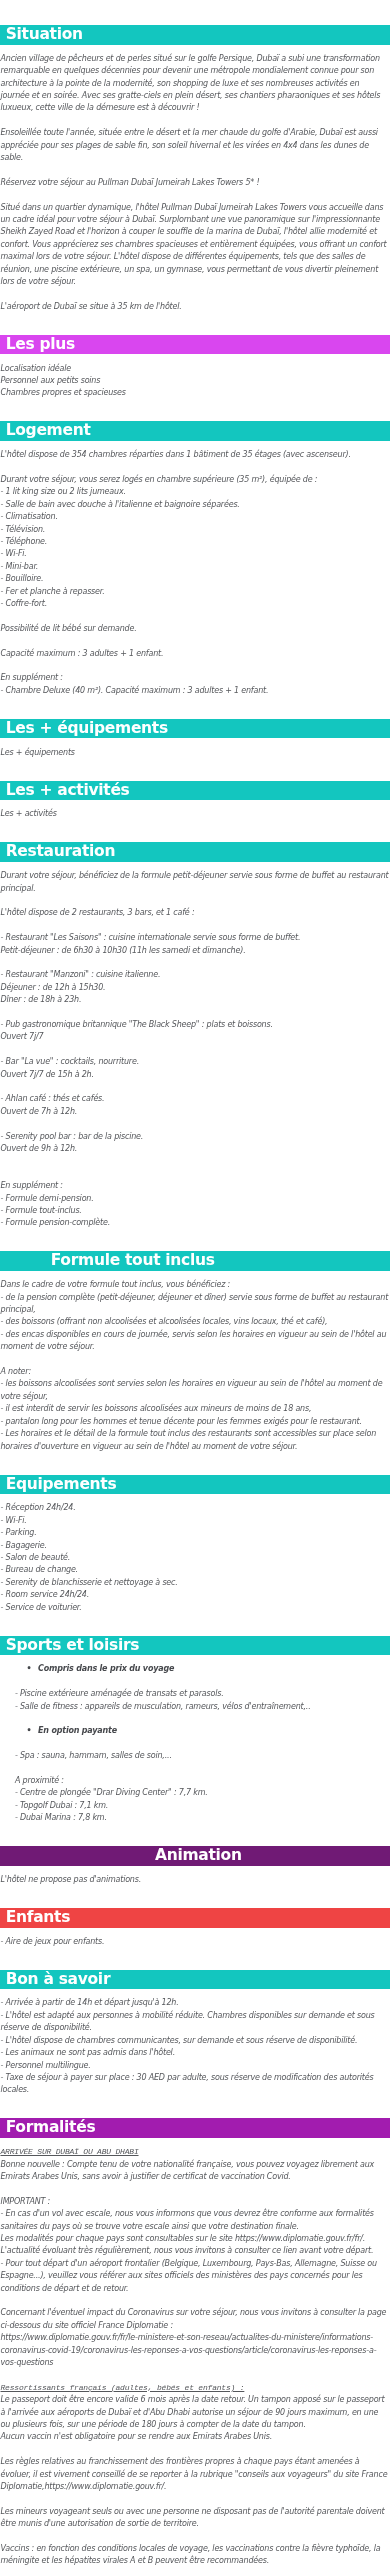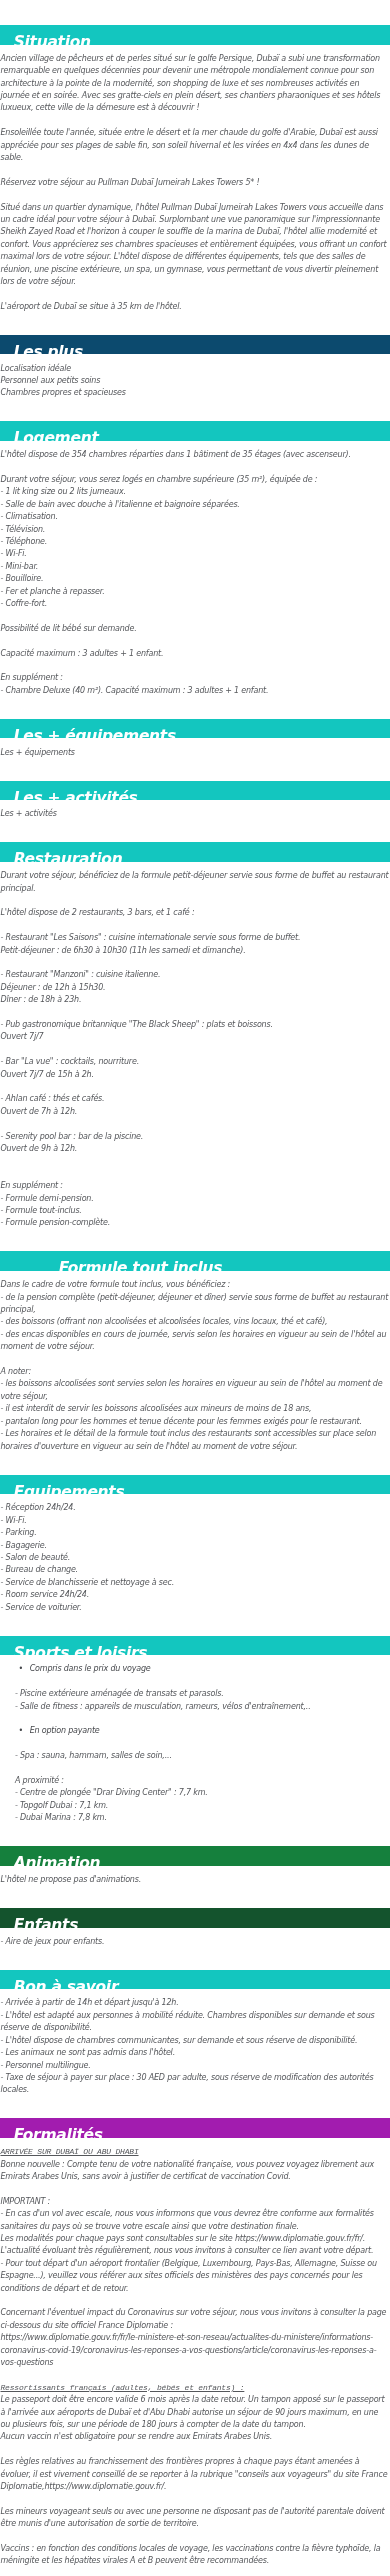--- a/index.html
+++ b/index.html
@@ -6,42 +6,41 @@
   body {
     width: 391px;
     font-family: "DejaVu Sans", "Liberation Sans", sans-serif;
     color: #55575b;
   }
   #doc { padding: 25px 0 7.2px 0; }
   .section { margin-top: 21.6px; }
   .section:first-child { margin-top: 0; }
   .bar { background: #13c6bf; height: 19.6px; overflow: hidden; }
   .bar h2 {
-    margin: 8px;
+    margin: 0;
     padding-left: 5.7px;
     font-size: 15.5px;
     line-height: 19.6px;
-    font-style: italic;
     font-weight: 700;
     color: #ffffff;
     letter-spacing: -0.3px;
     white-space: nowrap;
   }
   .content {
     padding: 8.2px 1.5px 0 0.5px;
     font-style: italic;
     font-size: 8px;
     line-height: 12.4px;
     letter-spacing: -0.2px;
   }
   p.line { margin: 0; }
   .gap { height: 12.4px; }
   .indent { padding-left: 14.4px; }
   .underline-head { text-decoration: underline; font-family: Liberation Mono, monospace; }
-  .bullet-line { padding-left: 18px; font-weight: 400; color: #46484c; }
+  .bullet-line { padding-left: 26px; font-weight: 700; color: #46484c; }
   .bullet-line .dot { display: inline-block; margin-right: 6.7px; font-style: normal; }
 </style>
 </head>
 <body>
 
 <div id="doc">
     <section class="section">
       <div class="bar" style="background: rgb(19, 198, 191);">
         <h2 class="bar-title">Situation</h2>
       </div>
@@ -51,21 +50,21 @@
         <p class="line">Ensoleillée toute l'année, située entre le désert et la mer chaude du golfe d'Arabie, Dubaï est aussi appréciée pour ses plages de sable fin, son soleil hivernal et les virées en 4x4 dans les dunes de sable.</p>
         <div class="gap"></div>
         <p class="line">Réservez votre séjour au Pullman Dubaï Jumeirah Lakes Towers 5* !</p>
         <div class="gap"></div>
         <p class="line">Situé dans un quartier dynamique, l'hôtel Pullman Dubaï Jumeirah Lakes Towers vous accueille dans un cadre idéal pour votre séjour à Dubaï. Surplombant une vue panoramique sur l'impressionnante Sheikh Zayed Road et l'horizon à couper le souffle de la marina de Dubaï, l'hôtel allie modernité et confort. Vous apprécierez ses chambres spacieuses et entièrement équipées, vous offrant un confort maximal lors de votre séjour. L'hôtel dispose de différentes équipements, tels que des salles de réunion, une piscine extérieure, un spa, un gymnase, vous permettant de vous divertir pleinement lors de votre séjour.</p>
         <div class="gap"></div>
         <p class="line">L'aéroport de Dubaï se situe à 35 km de l'hôtel.</p>
       </div>
     </section>
     <section class="section">
-      <div class="bar" style="background: #0c4a6e;">
+      <div class="bar" style="background: #d946ef;">
         <h2 class="bar-title">Les plus</h2>
       </div>
       <div class="content">
         <p class="line">Localisation idéale</p>
         <p class="line">Personnel aux petits soins</p>
         <p class="line">Chambres propres et spacieuses</p>
       </div>
     </section>
     <section class="section">
       <div class="bar" style="background: rgb(19, 198, 191);">
@@ -166,21 +165,21 @@
       <div class="bar" style="background: rgb(19, 198, 191);">
         <h2 class="bar-title">Equipements</h2>
       </div>
       <div class="content">
         <p class="line">- Réception 24h/24.</p>
         <p class="line">- Wi-Fi.</p>
         <p class="line">- Parking.</p>
         <p class="line">- Bagagerie.</p>
         <p class="line">- Salon de beauté.</p>
         <p class="line">- Bureau de change.</p>
-        <p class="line">- Service de blanchisserie et nettoyage à sec.</p>
+        <p class="line">- Serenity de blanchisserie et nettoyage à sec.</p>
         <p class="line">- Room service 24h/24.</p>
         <p class="line">- Service de voiturier.</p>
       </div>
     </section>
     <section class="section">
       <div class="bar" style="background: rgb(19, 198, 191);">
         <h2 class="bar-title">Sports et loisirs</h2>
       </div>
       <div class="content">
         <p class="line bullet-line"><span class="dot">•</span><span class="bullet-text">Compris dans le prix du voyage</span></p>
@@ -192,29 +191,29 @@
         <div class="gap"></div>
         <p class="line indent">- Spa : sauna, hammam, salles de soin,...</p>
         <div class="gap"></div>
         <p class="line indent">A proximité :</p>
         <p class="line indent">- Centre de plongée "Drar Diving Center" : 7,7 km.</p>
         <p class="line indent">- Topgolf Dubai : 7,1 km.</p>
         <p class="line indent">- Dubai Marina : 7,8 km.</p>
       </div>
     </section>
     <section class="section">
-      <div class="bar" style="background: #15803d;">
+      <div class="bar" style="background: #701a75; text-align: center;">
         <h2 class="bar-title">Animation</h2>
       </div>
       <div class="content">
         <p class="line">L'hôtel ne propose pas d'animations.</p>
       </div>
     </section>
     <section class="section">
-      <div class="bar" style="background: #14532d;">
+      <div class="bar" style="background: #ef4444;">
         <h2 class="bar-title">Enfants</h2>
       </div>
       <div class="content">
         <p class="line">- Aire de jeux pour enfants.</p>
       </div>
     </section>
     <section class="section">
       <div class="bar" style="background: rgb(19, 198, 191);">
         <h2 class="bar-title">Bon à savoir</h2>
       </div>

